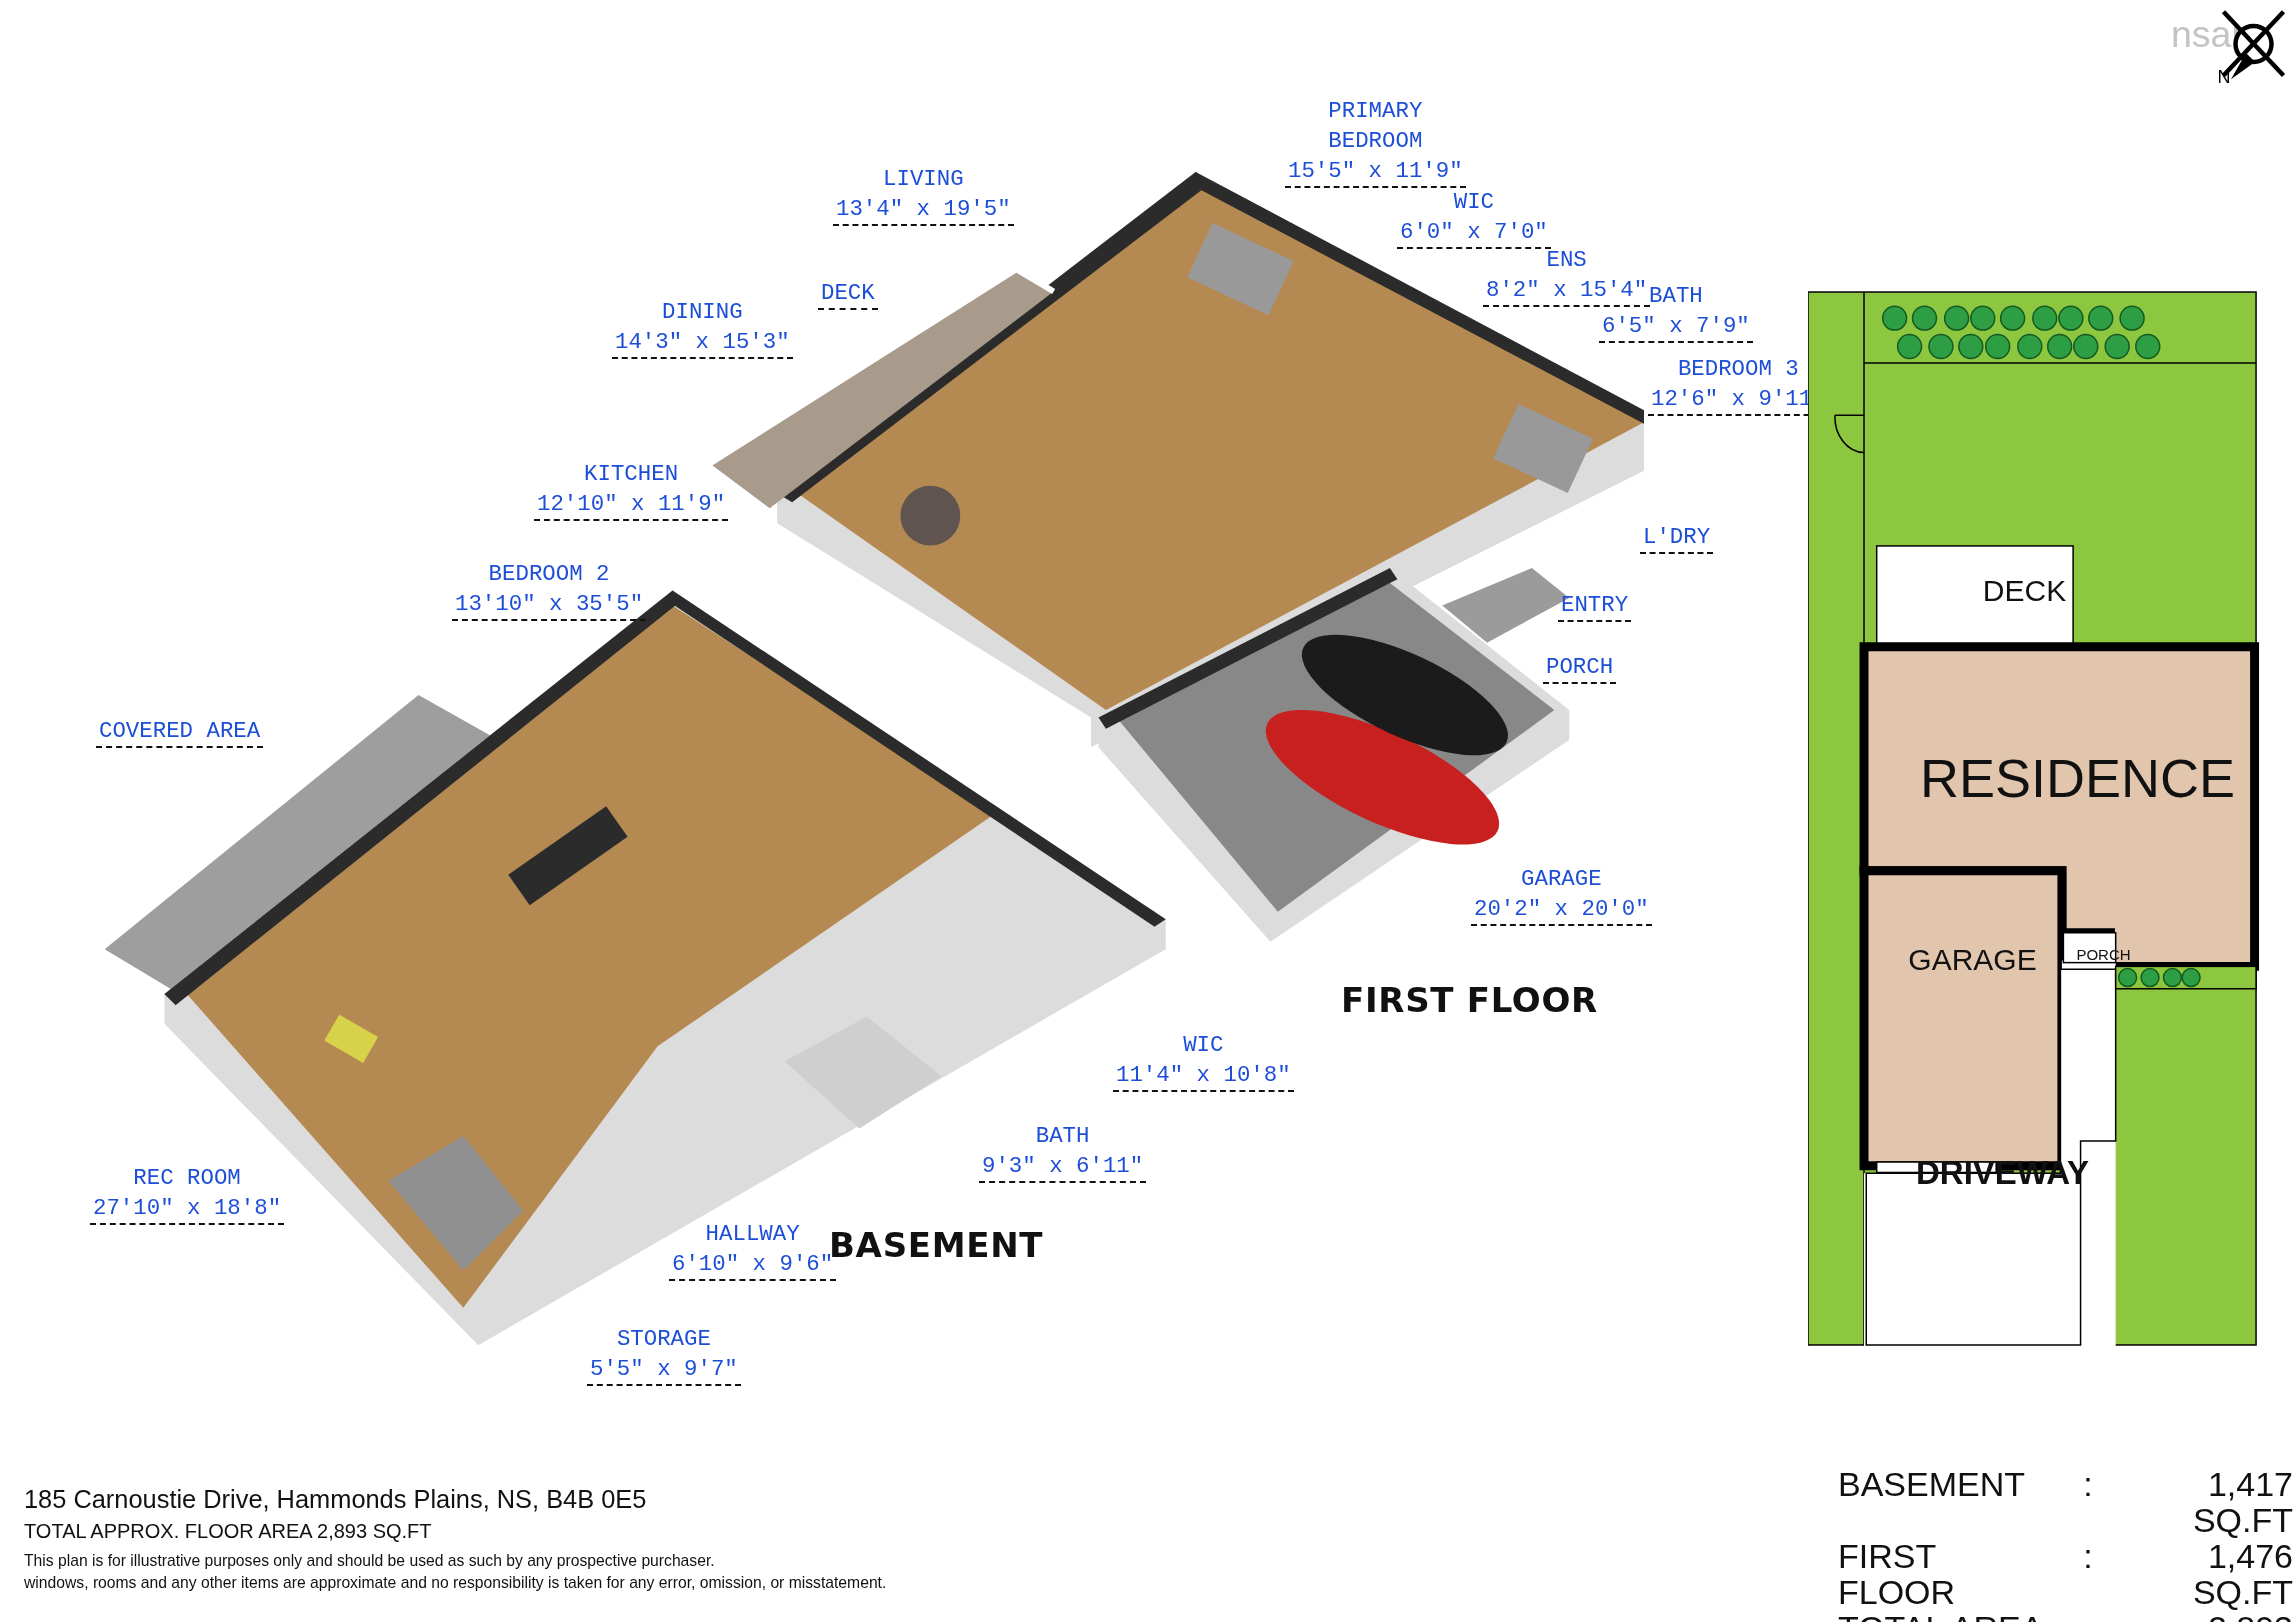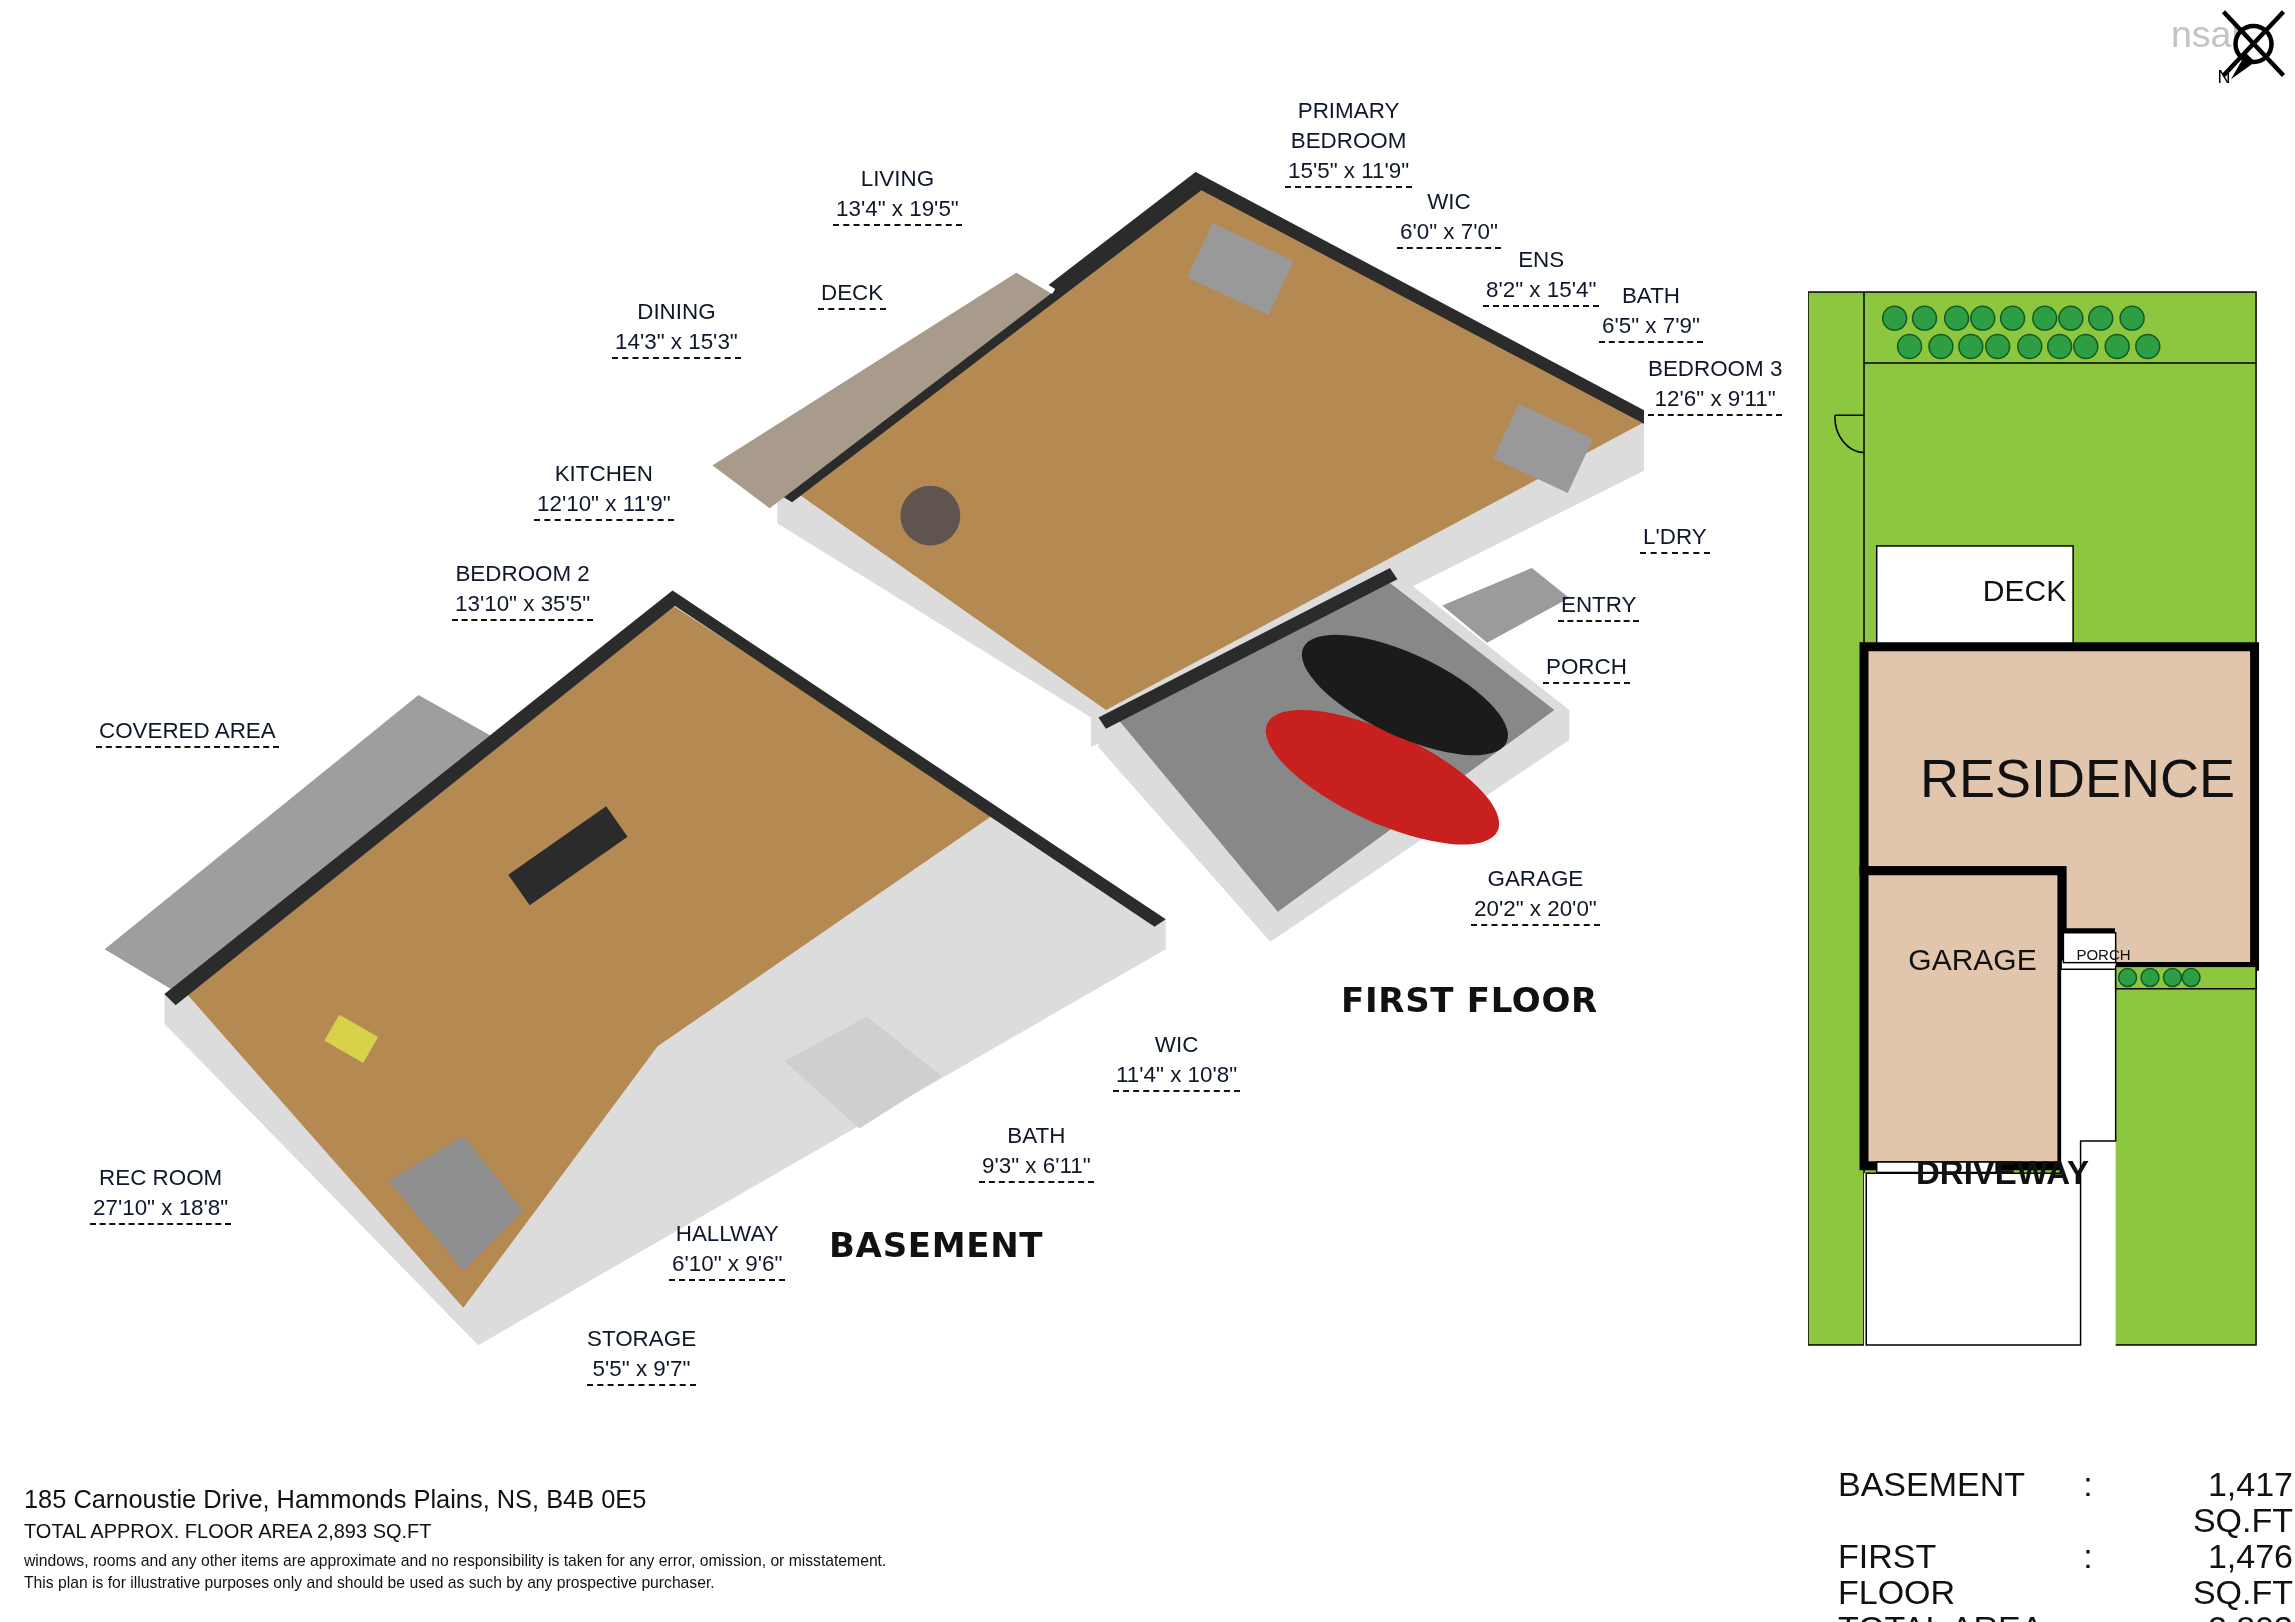--- a/index.html
+++ b/index.html
@@ -1,17 +1,17 @@
 <!DOCTYPE html>
 <html style="font-size:12px"><head>
 <meta charset="utf-8">
 <style>
   html,body{margin:0;padding:0;background:#ffffff;}
   body{width:2295px;height:1623px;position:relative;overflow:hidden;font-family:"Liberation Sans",sans-serif;color:#111;}
-  .label{position:absolute;text-align:center;font-family:Liberation Sans, sans-serif;font-size:22.4px;line-height:30px;color:#0f172a;white-space:nowrap;}
+  .label{position:absolute;text-align:center;font-family:Liberation Mono, monospace;font-size:22.4px;line-height:30px;color:#1d4ed8;white-space:nowrap;}
   .label .dim{display:block;border-bottom:2.2px dashed #111;padding:0 3px;}
   .label .nm{display:block;}
   .floor-title{position:absolute;font-family:"DejaVu Sans",sans-serif;font-weight:bold;font-size:34px;color:#111;letter-spacing:0.7px;}
   .plan{position:absolute;left:0;top:0;}
   .wood{fill:#b58a52;}
   .wall{fill:#2b2b2b;}
   .wallside{fill:#dcdcdc;}
   .gravel{fill:#9e9e9e;}
   .tile{fill:#cfcfcf;}
   .site{position:absolute;}
@@ -201,22 +201,22 @@
 </svg>
 <div class="site-label" style="left:1905px;top:574px;width:239px;font-size:30px;">DECK</div>
 <div class="site-label" style="left:1898px;top:747px;width:359px;font-size:54px;">RESIDENCE</div>
 <div class="site-label" style="left:1868px;top:943px;width:209px;font-size:30px;">GARAGE</div>
 <div class="site-label" style="left:2066px;top:946px;width:75px;font-size:15px;">PORCH</div>
 <div class="site-label" style="left:1868px;top:1154px;width:269px;font-size:33px;font-weight:bold;">DRIVEWAY</div>
 
 <div class="footer-addr">185 Carnoustie Drive, Hammonds Plains, NS, B4B 0E5</div>
 <div class="footer-total">TOTAL APPROX. FLOOR AREA 2,893 SQ.FT</div>
 <div class="disclaimer">
+  <div>This plan is for illustrative purposes only and should be used as such by any prospective purchaser.</div>
   <div>windows, rooms and any other items are approximate and no responsibility is taken for any error, omission, or misstatement.</div>
-  <div>This plan is for illustrative purposes only and should be used as such by any prospective purchaser.</div>
 </div>
 
 <div class="areas">
   <div class="row">
     <span class="k">BASEMENT</span>
       <span class="c">:</span>
       <span class="v">1,417 SQ.FT</span>
   </div>
   <div class="row">
     <span class="k">FIRST FLOOR</span>

